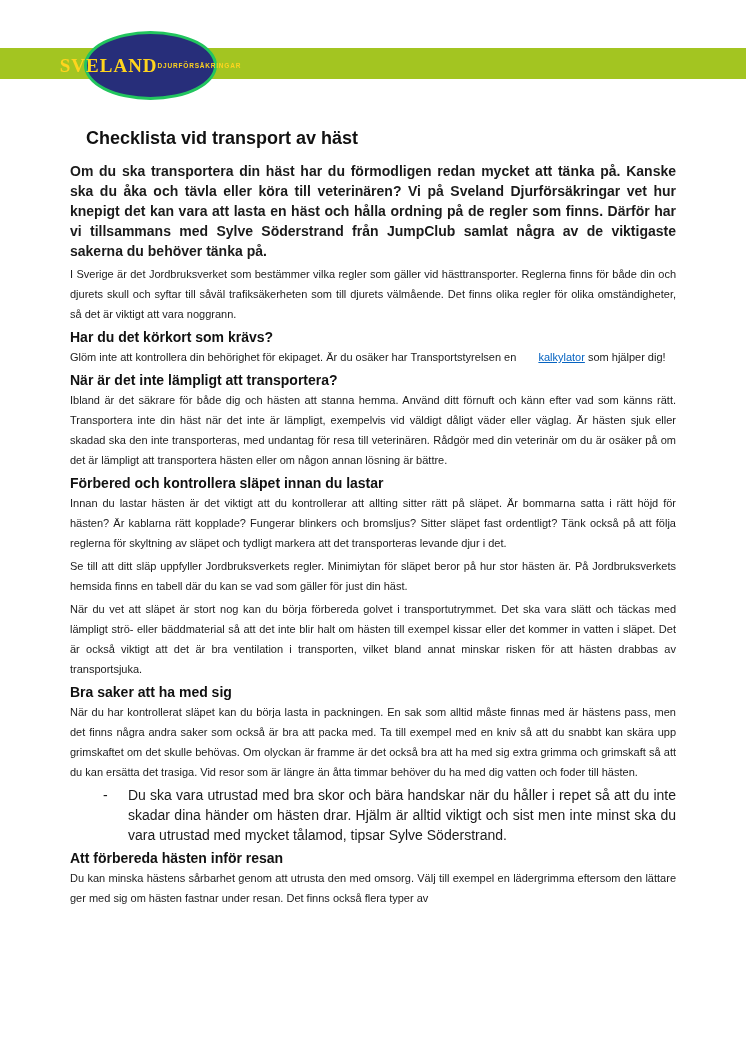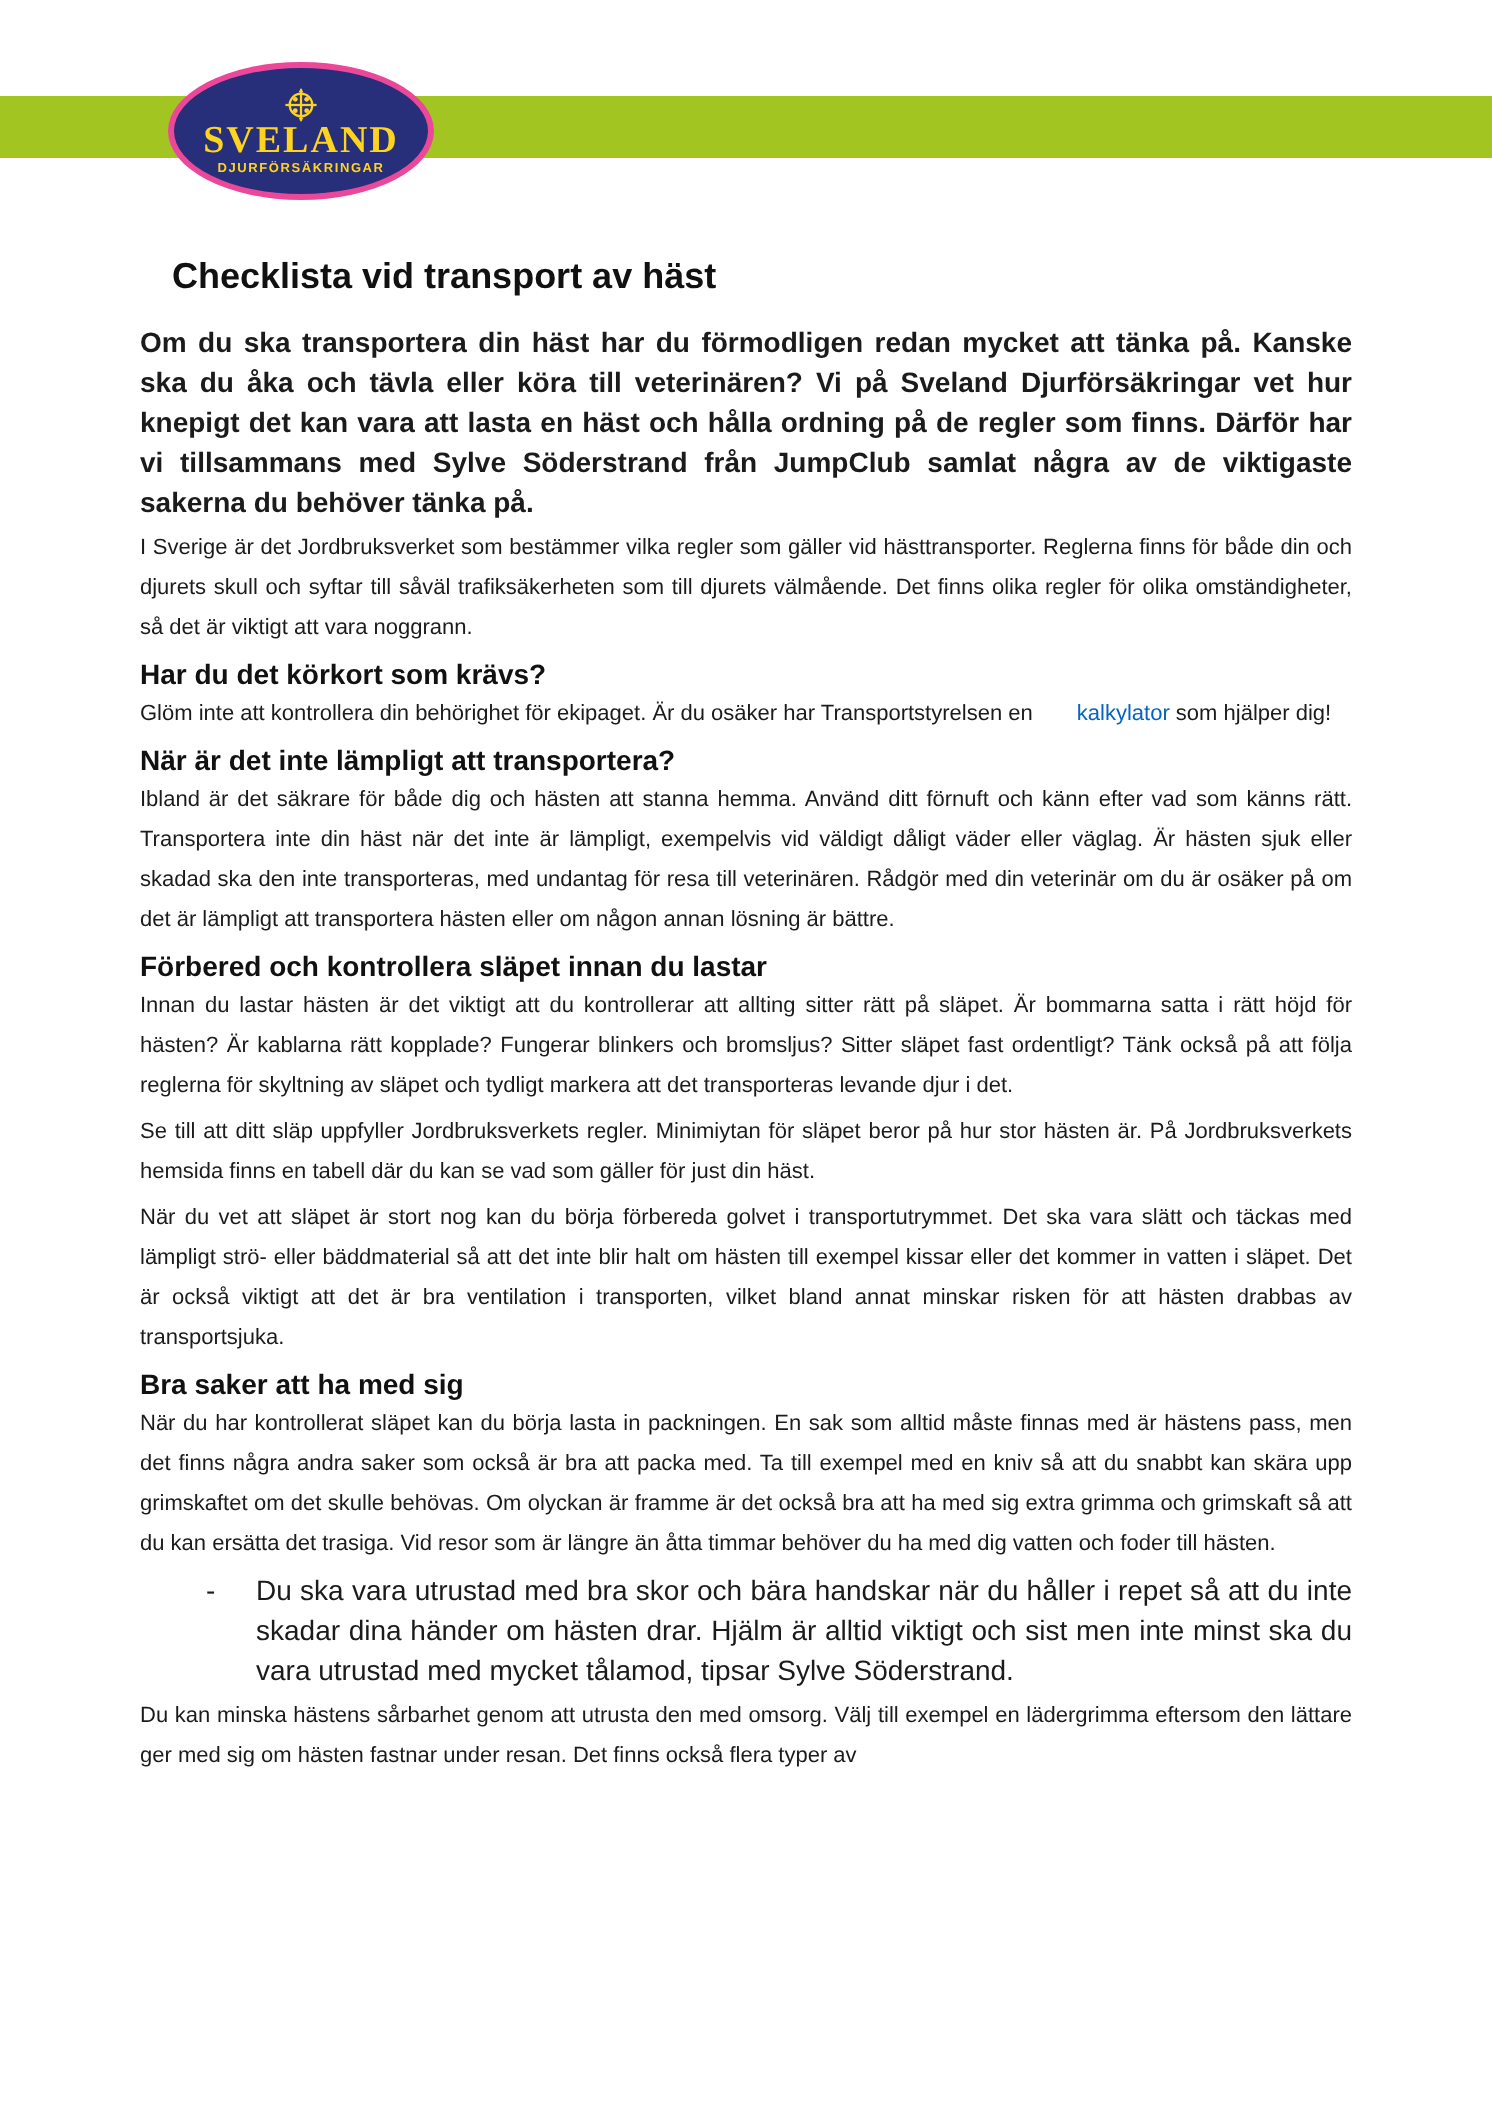--- a/index.html
+++ b/index.html
@@ -21,25 +21,25 @@
     height: 31px;
     background: #a3c521;
   }
   .logo-oval {
     position: absolute;
     left: 84px;
     top: 31px;
     width: 133px;
     height: 69px;
     background: #272e7a;
-    border: 3px solid #ec4899;
+    border: 3px solid #22c55e;
     border-radius: 50%;
     box-sizing: border-box;
     display: flex;
-    flex-direction: column;
+    flex-direction: row;
     align-items: center;
     justify-content: center;
     gap: 0;
   }
   .logo-emblem { height: 17px; margin-top: 1px; }
   .logo-brand {
     font-family: "Liberation Serif", serif;
     font-weight: bold;
     font-size: 19px;
     line-height: 19px;
@@ -81,20 +81,21 @@
     color: #111;
   }
   .para {
     font-size: 11px;
     line-height: 20px;
     text-align: justify;
     margin: 0 0 3px 0;
   }
   .doc-link {
     color: #0563c1;
+    text-decoration: underline;
     cursor: pointer;
     padding-left: 19px;
   }
   .dash-list { margin: 0 0 3px 33px; }
   .dash-item { display: flex; }
   .dash-marker {
     width: 25px;
     flex: 0 0 25px;
     font-size: 14px;
     line-height: 20px;
@@ -154,16 +155,17 @@
 
     <h2 class="sec-heading">Bra saker att ha med sig</h2>
     <p class="para">När du har kontrollerat släpet kan du börja lasta in packningen. En sak som alltid måste finnas med är hästens pass, men det finns några andra saker som också är bra att packa med. Ta till exempel med en kniv så att du snabbt kan skära upp grimskaftet om det skulle behövas. Om olyckan är framme är det också bra att ha med sig extra grimma och grimskaft så att du kan ersätta det trasiga. Vid resor som är längre än åtta timmar behöver du ha med dig vatten och foder till hästen.</p>
     <div class="dash-list">
       <div class="dash-item">
         <span class="dash-marker">-</span>
         <span class="dash-text">Du ska vara utrustad med bra skor och bära handskar när du håller i repet så att du inte skadar dina händer om hästen drar. Hjälm är alltid viktigt och sist men inte minst ska du vara utrustad med mycket tålamod, tipsar Sylve Söderstrand.</span>
       </div>
     </div>
 
+    <h2 class="sec-heading">Att förbereda hästen inför resan</h2>
     <p class="para">Du kan minska hästens sårbarhet genom att utrusta den med omsorg. Välj till exempel en lädergrimma eftersom den lättare ger med sig om hästen fastnar under resan. Det finns också flera typer av</p>
 
   </div>
 </div>
 
 </body></html>

